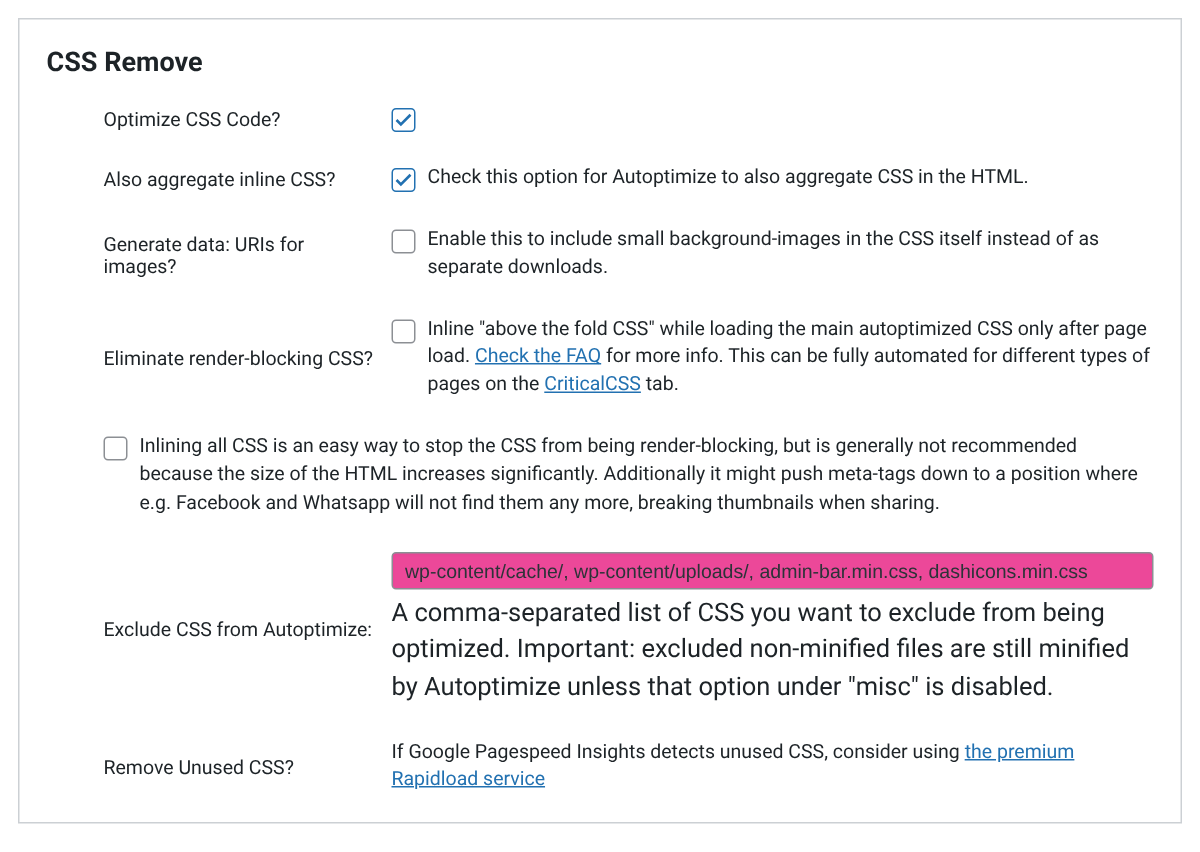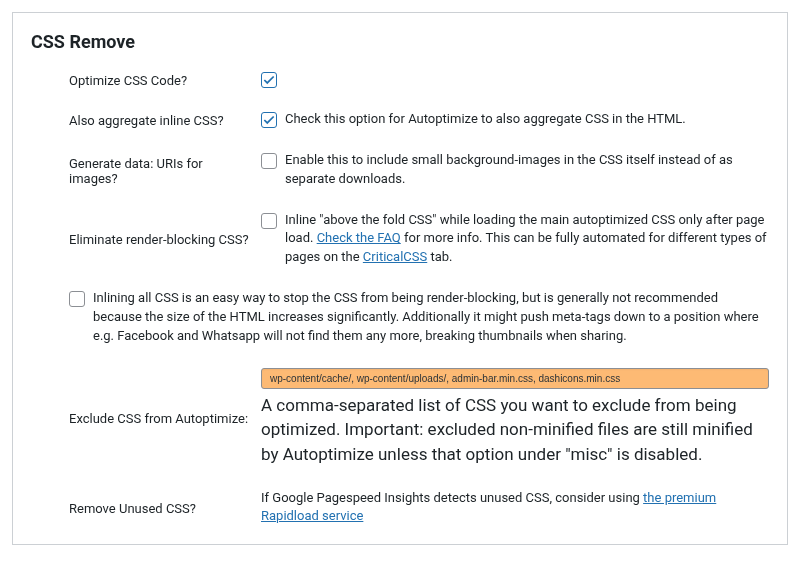--- a/index.html
+++ b/index.html
@@ -70,25 +70,25 @@
     color: #1d2327;
     line-height: 1.45;
   }
   a.link {
     color: #2271b1;
     text-decoration: underline;
   }
   input.text-input {
     width: 100%;
     padding: 4px 8px;
-    font-size: 10px;
+    font-size: 13px;
     border: 1px solid #8c8f94;
     border-radius: 3px;
     margin-bottom: 4px;
-    background: #fdba74;
+    background: #ec4899;
     color: #2c3338;
     box-shadow: inset 0 1px 2px rgba(0,0,0,0.04);
   }
   .help {
     font-size: 17px;
     color: #1d2327;
     line-height: 1.45;
   }
 </style>
 </head>

